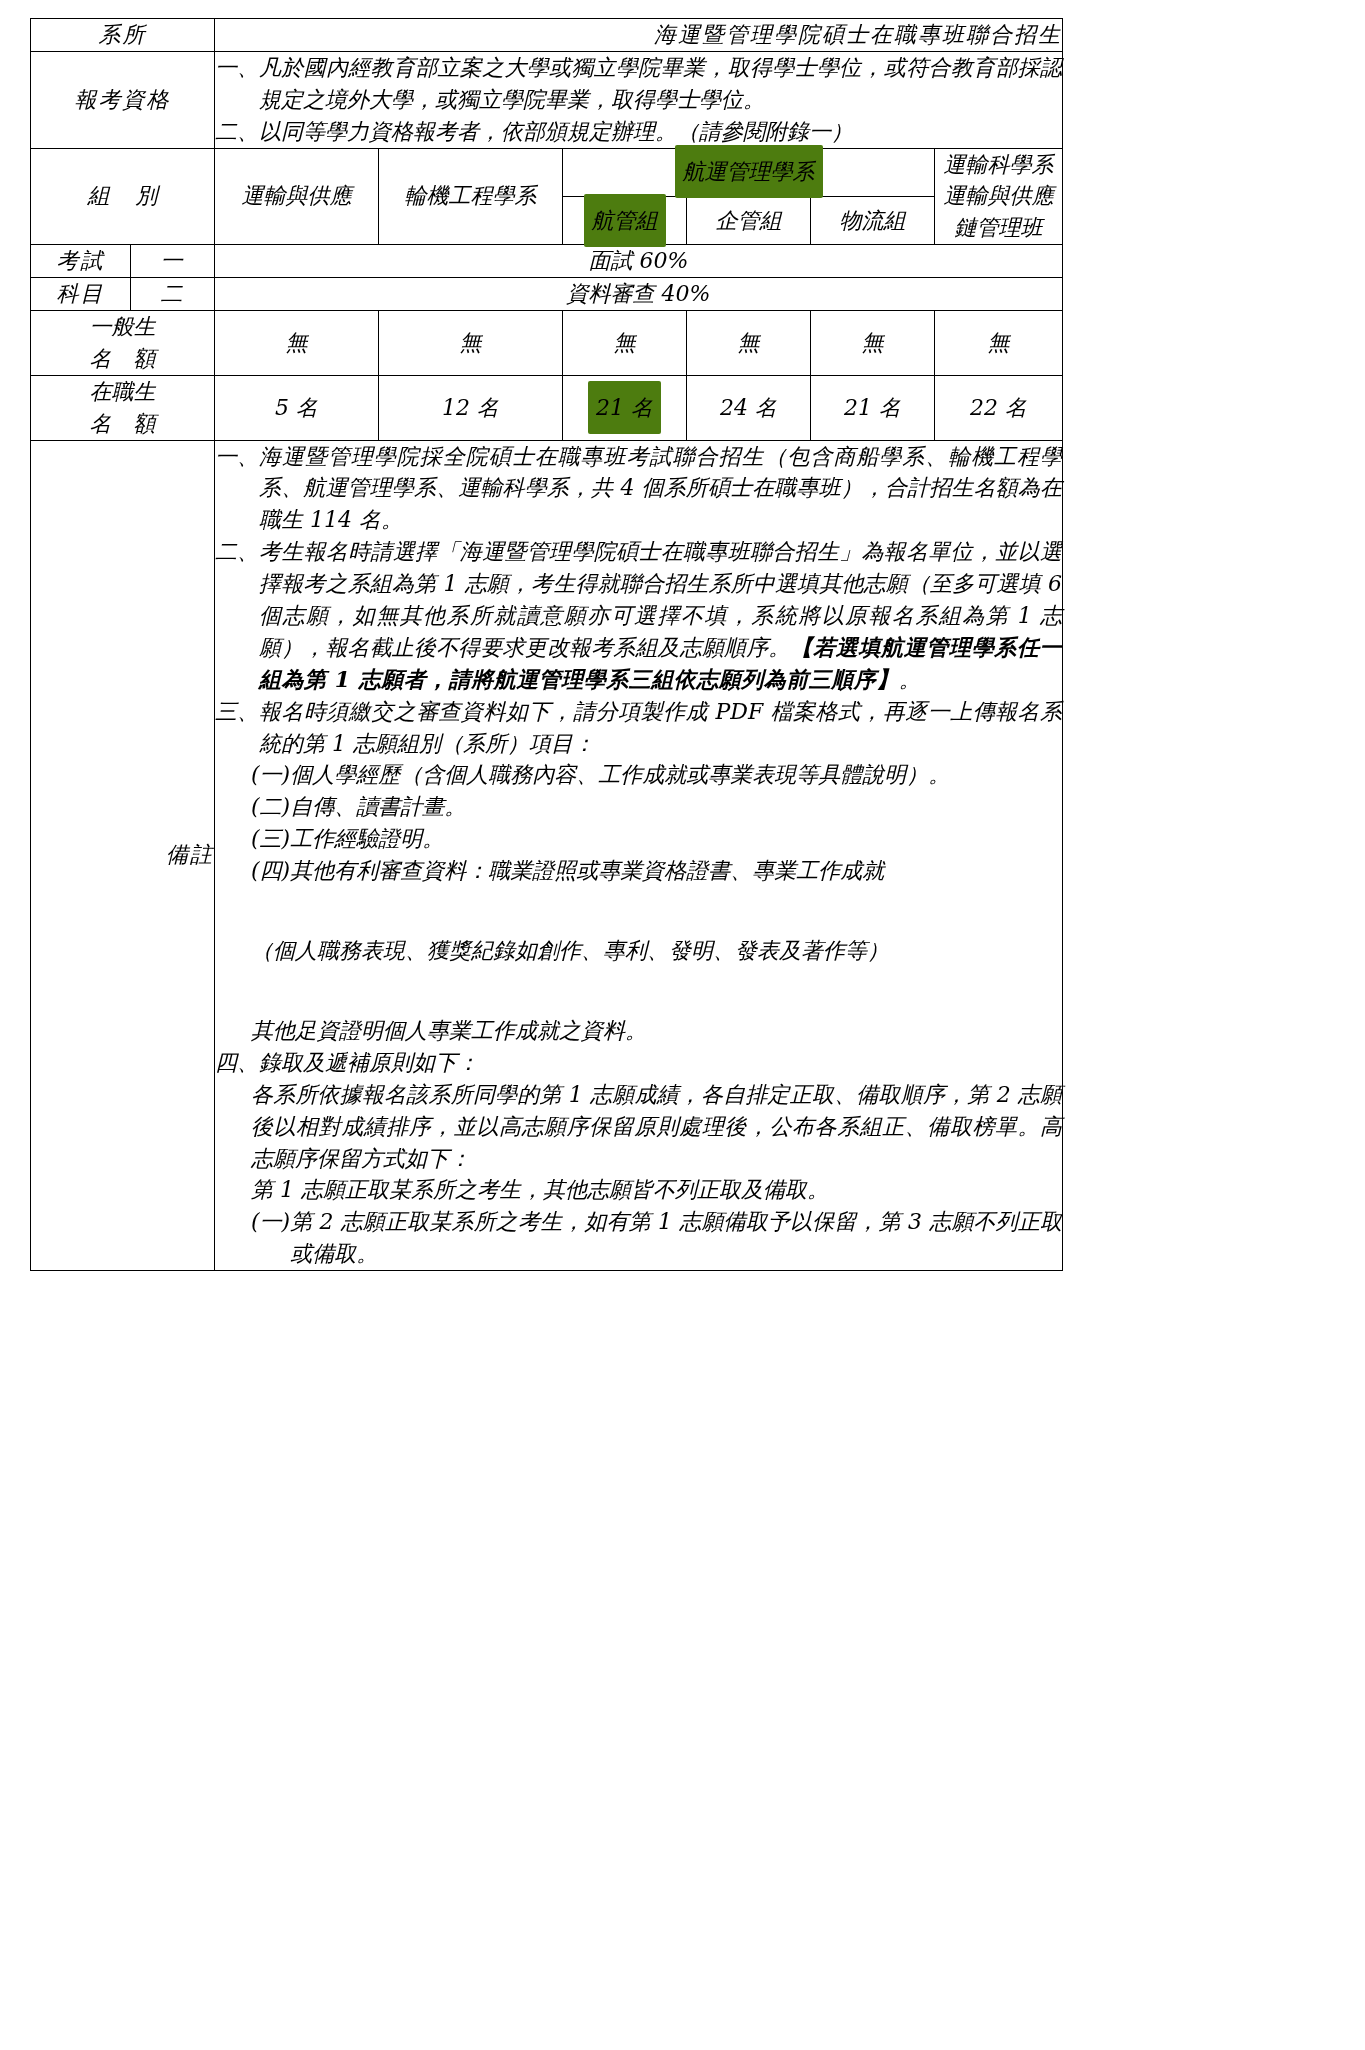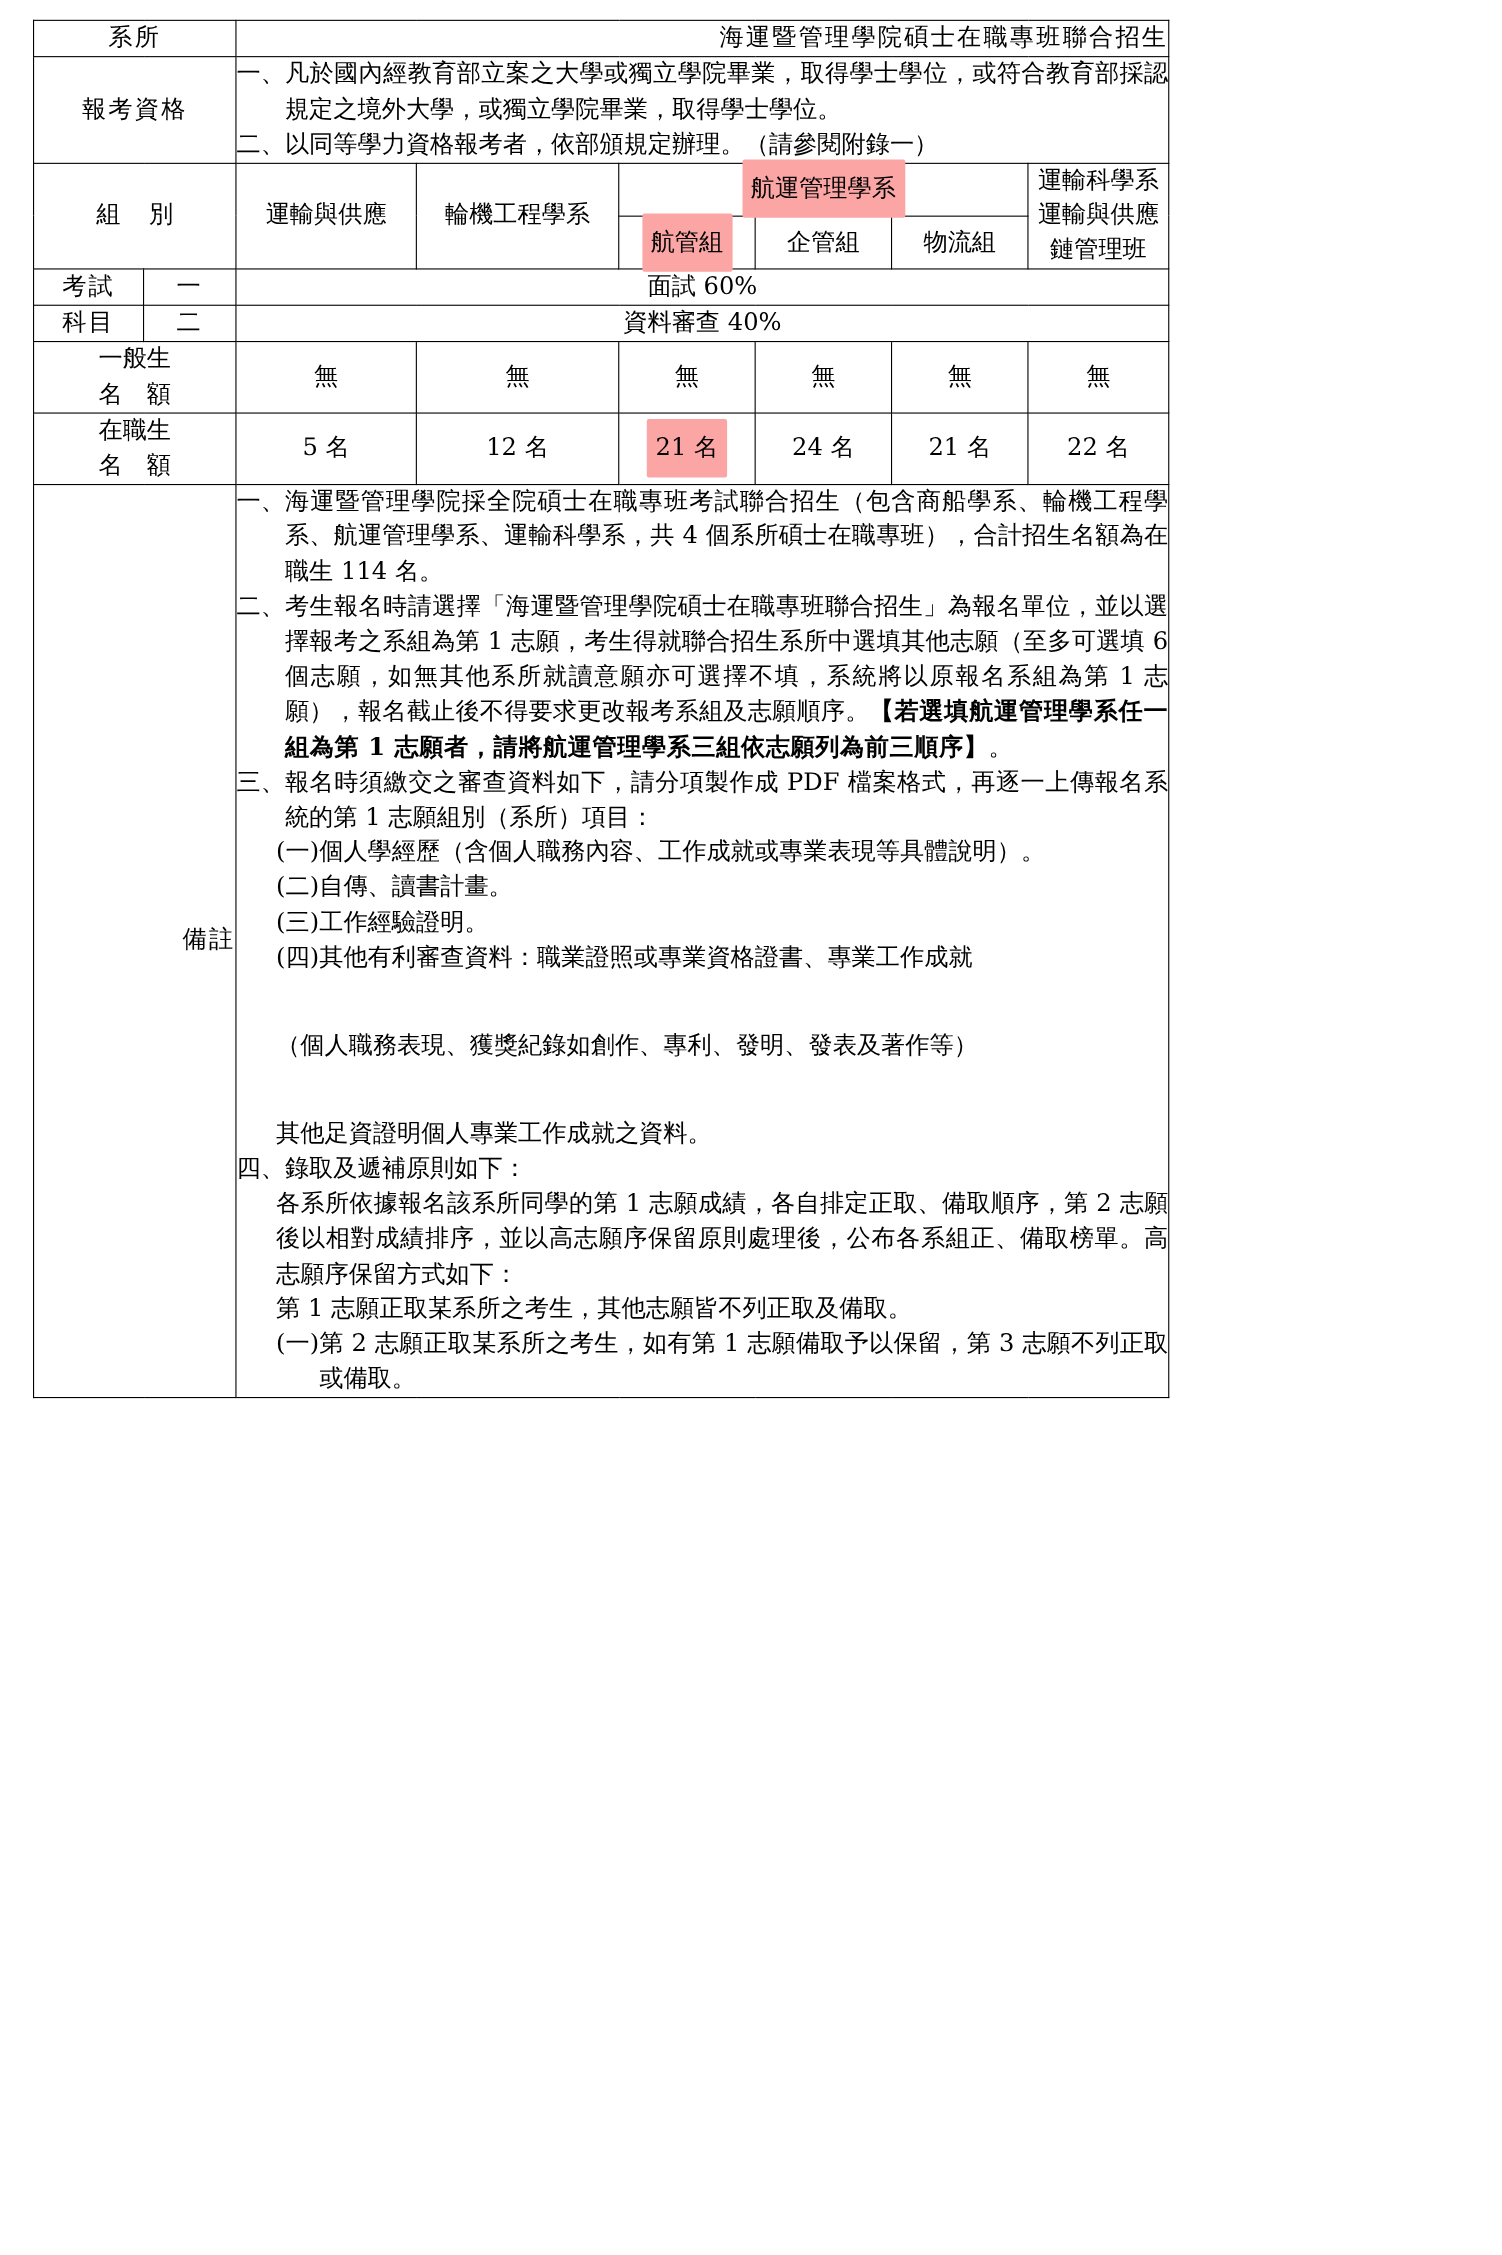--- a/index.html
+++ b/index.html
@@ -6,20 +6,21 @@
   body{
     width:1365px;
     font-family:"DejaVu Serif","Liberation Serif",serif;
     color:#000;
     -webkit-font-smoothing:none;
   }
   .page{
     width:1224px;
     box-sizing:border-box;
     padding:18px 18px 6px 18px;
+    font-style:italic;
   }
   table.main{
     width:1006px;
     margin:0 auto 0 12px;
     border-collapse:collapse;
     table-layout:fixed;
   }
   table.main td{
     border:1.6px solid #000;
     padding:0;
@@ -61,21 +62,21 @@
   .mid{text-align:center;font-size:23px;padding:18px 4px;}
   .exam-val{text-align:center;font-size:23px;padding:26px 4px;}
   .two-line{
     text-align:center;
     font-size:21px;
     line-height:1.35;
     padding:8px 4px;
   }
   .two-line div{white-space:nowrap;}
   .hl{
-    background:#fca5a5;
+    background:#4d7c0f;
     padding:14px 8px;
     border-radius:2px;
   }
   .dept-head{
     text-align:center;
     font-size:23px;
     padding:9px 4px;
     border-bottom:1.6px solid #000;
   }
   .quota-lbl{

